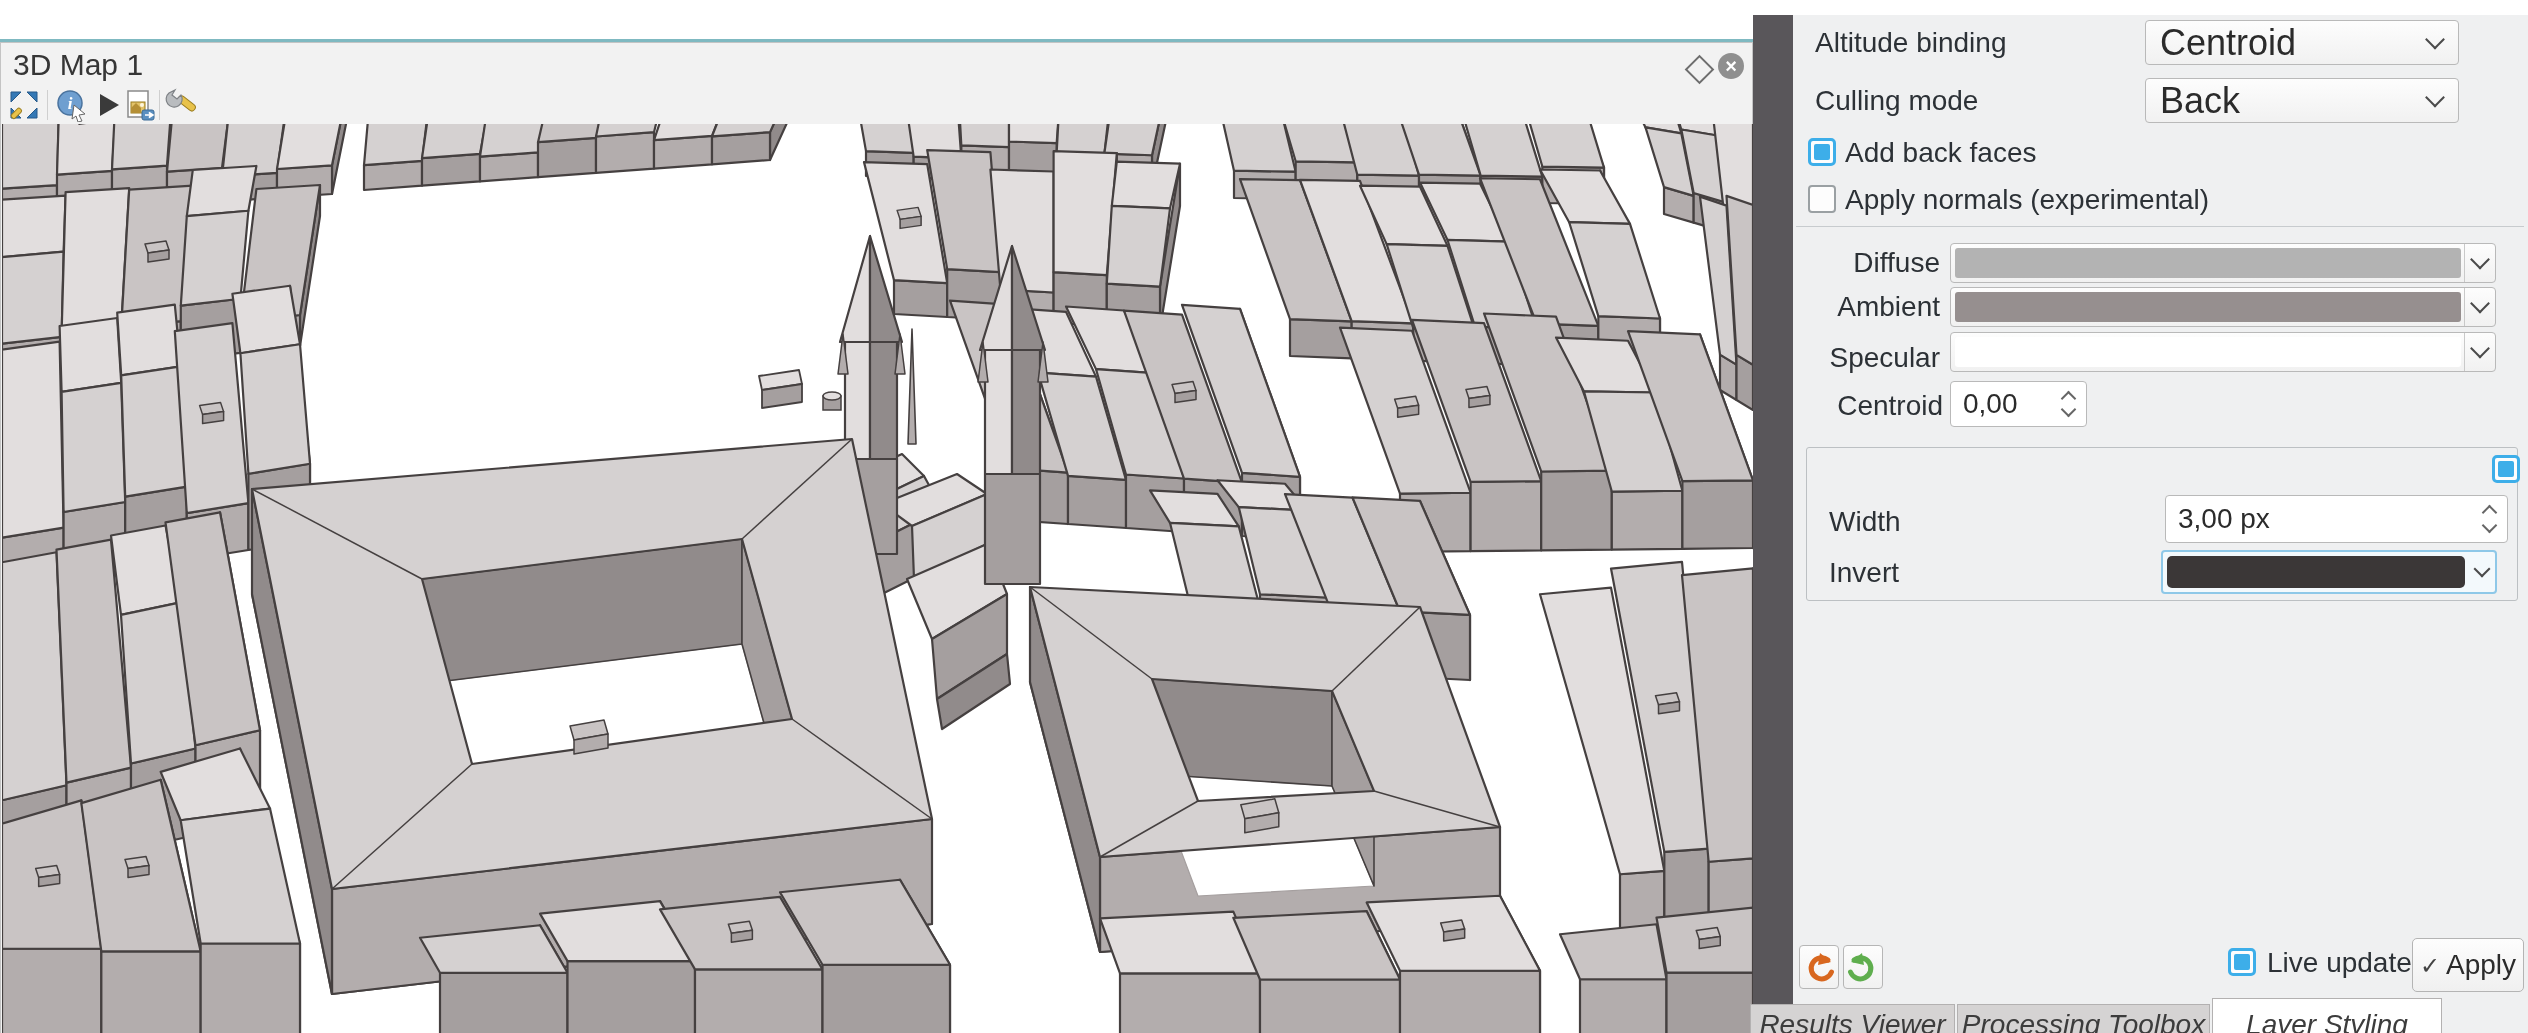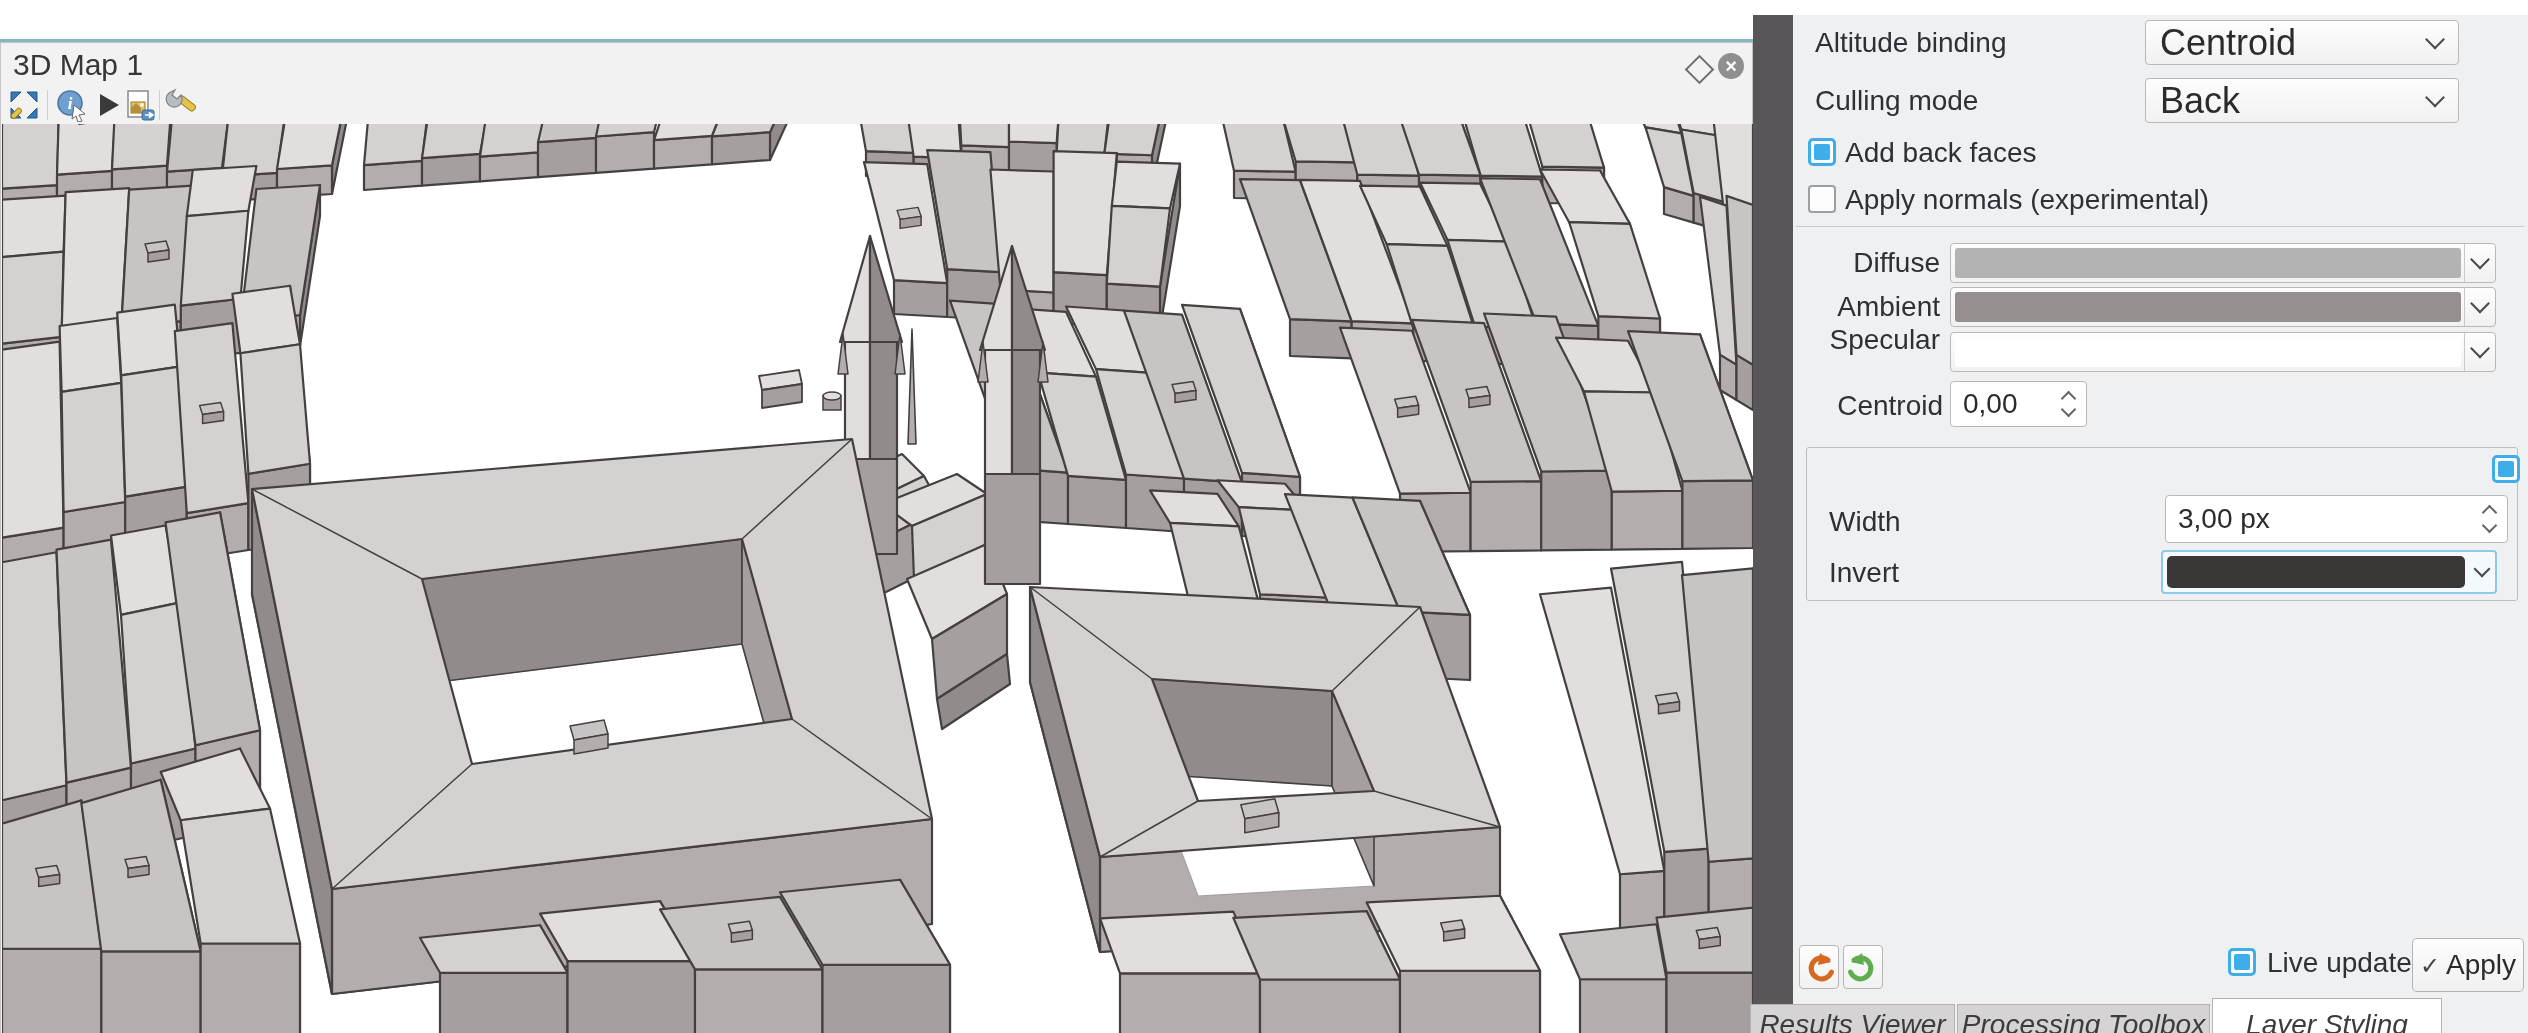--- a/index.html
+++ b/index.html
@@ -467,21 +467,21 @@
     </div>
 
     <div class="rlabel" style="left:0;top:276px;width:147px">Ambient</div>
     <div class="colorbtn" style="top:272px">
       <div class="swatch" style="background: rgb(150, 143, 143);"></div>
       <div class="dropzone">
           <span class="chev"></span>
         </div>
     </div>
 
-    <div class="rlabel" style="left:0;top:309px;width:147px">Specular</div>
+    <div class="rlabel" style="left:0;top:327px;width:147px">Specular</div>
     <div class="colorbtn" style="top:317px">
       <div class="swatch" style="background: rgb(255, 255, 255);"></div>
       <div class="dropzone">
           <span class="chev"></span>
         </div>
     </div>
 
     <div class="rlabel" style="left:0;top:375px;width:150px">Centroid</div>
     <div class="spin" style="left:157px;top:366px;width:137px;height:46px">
       <span class="val">0,00</span>

